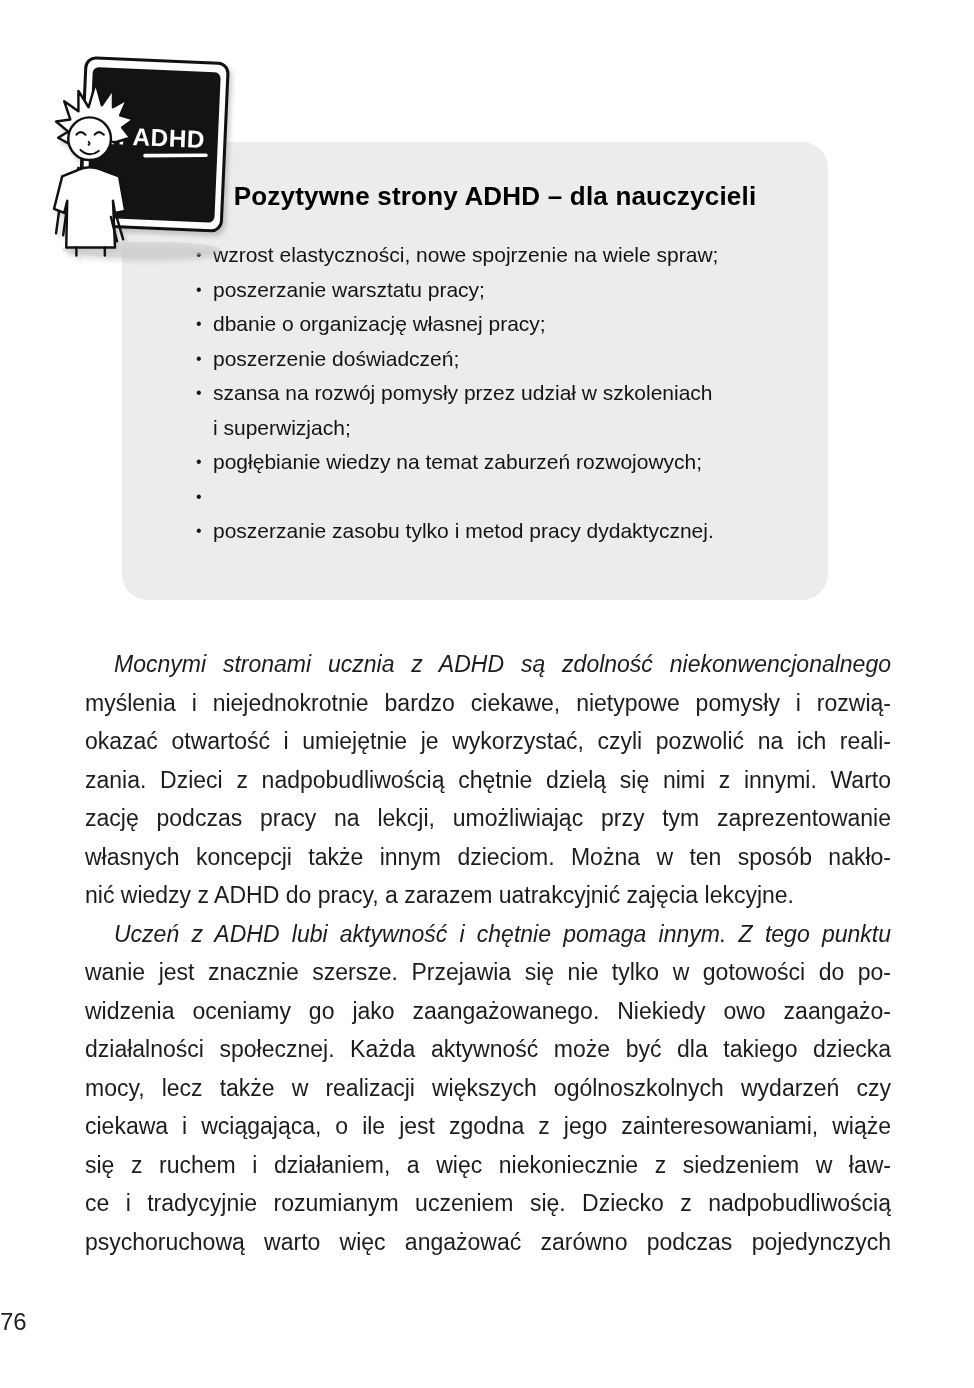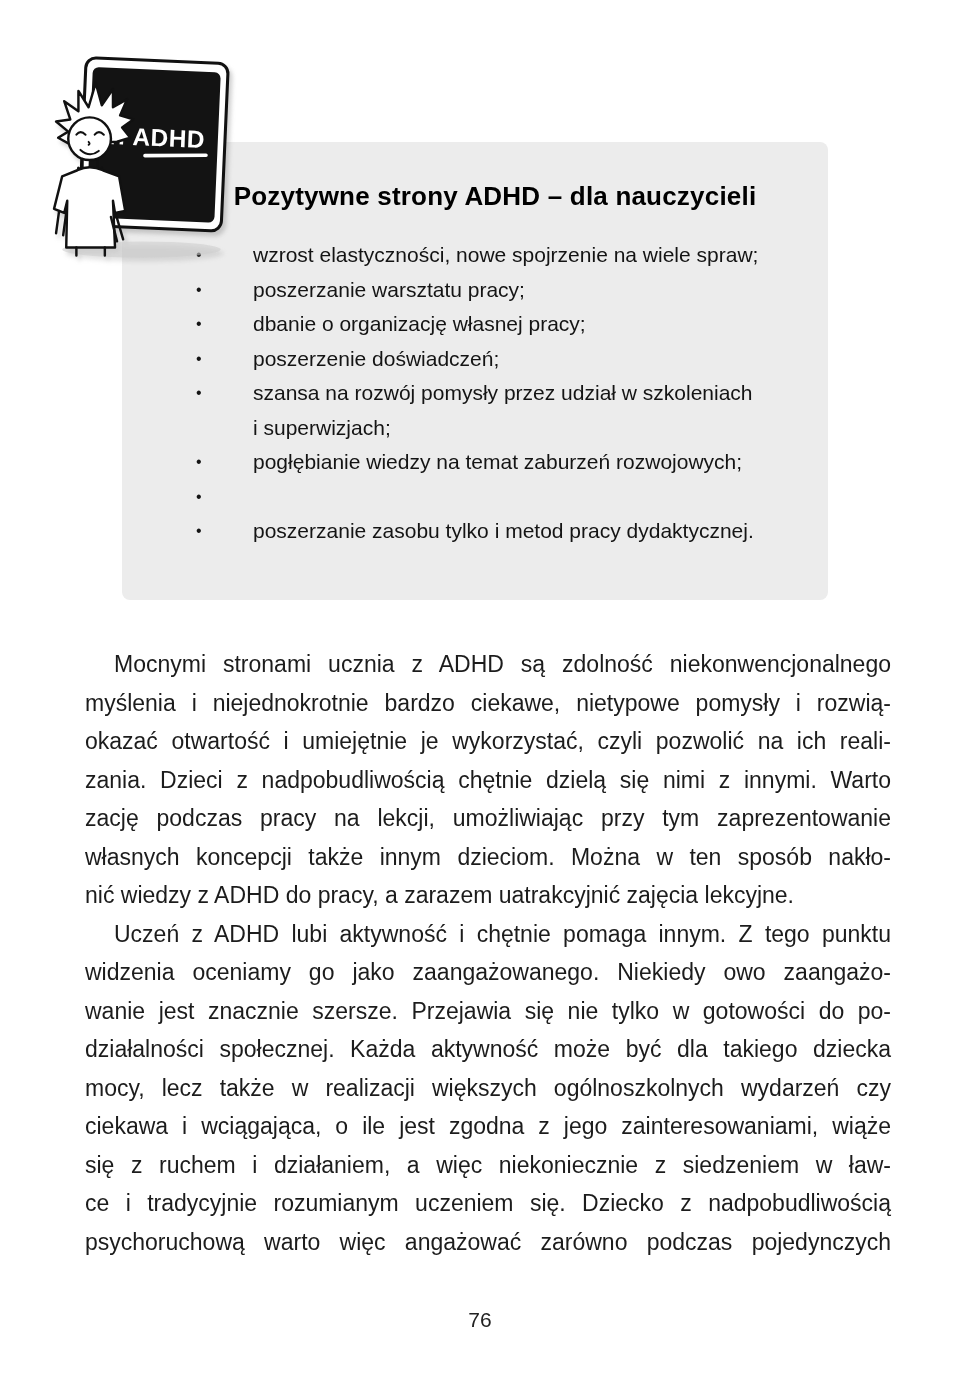--- a/index.html
+++ b/index.html
@@ -13,21 +13,21 @@
   }
 
   
   .infobox {
     position: absolute;
     left: 122px;
     top: 142px;
     width: 706px;
     height: 458px;
     background: #ececec;
-    border-radius: 8px;
+    border-radius: 26px;
     box-sizing: border-box;
     padding: 36px 34px 0 74px;
     z-index: 1;
   }
   .infobox-title {
     text-align: center;
     font-weight: bold;
     font-size: 26px;
     line-height: 32px;
     color: #000000;
@@ -46,21 +46,21 @@
     line-height: 34.5px;
     color: #141414;
   }
   .bullet-marker {
     flex: 0 0 17px;
     width: 17px;
     font-size: 16px;
     line-height: 34.5px;
     color: #141414;
   }
-  .bullet-text { white-space: pre-line; margin-left: 40px; }
+  .bullet-text { white-space: pre-line; }
 
   
   .illustration {
     position: absolute;
     left: 52px;
     top: 52px;
     width: 188px;
     height: 206px;
     z-index: 3;
     filter: drop-shadow(3px 4px 2px rgba(120,120,120,0.35));
@@ -74,31 +74,31 @@
     width: 806px;
     font-size: 23px;
     line-height: 38.5px;
     color: #1c1c1c;
     z-index: 1;
   }
   .paragraph div.line {
     text-align: justify;
     text-align-last: justify;
   }
-  .paragraph div.line:first-of-type { text-indent: 29px; }
+  .paragraph div.line:first-of-type { text-indent: 29px; font-style: italic; }
   .paragraph.para-end div.line:last-of-type { text-align-last: left; }
 
   
   .page-number {
     position: absolute;
     left: 0;
     right: 14px;
     top: 1308px;
-    text-align: center;
-    font-size: 21px;
+    text-align: left;
+    font-size: 24px;
     color: #222222;
     z-index: 1;
   }
 </style>
 </head>
 <body>
 
 <div class="page">
 
   <div class="infobox">
@@ -199,23 +199,23 @@
         <div class="line">zację podczas pracy na lekcji, umożliwiając przy tym zaprezentowanie</div>
 
         <div class="line">własnych koncepcji także innym dzieciom. Można w ten sposób nakło-</div>
 
         <div class="line">nić wiedzy z ADHD do pracy, a zarazem uatrakcyjnić zajęcia lekcyjne.</div>
       </div>
     <div class="paragraph">
 
         <div class="line">Uczeń z ADHD lubi aktywność i chętnie pomaga innym. Z tego punktu</div>
 
+        <div class="line">wanie jest znacznie szersze. Przejawia się nie tylko w gotowości do po-</div>
+
         <div class="line">widzenia oceniamy go jako zaangażowanego. Niekiedy owo zaangażo-</div>
-
-        <div class="line">wanie jest znacznie szersze. Przejawia się nie tylko w gotowości do po-</div>
 
         <div class="line">działalności społecznej. Każda aktywność może być dla takiego dziecka</div>
 
         <div class="line">mocy, lecz także w realizacji większych ogólnoszkolnych wydarzeń czy</div>
 
         <div class="line">ciekawa i wciągająca, o ile jest zgodna z jego zainteresowaniami, wiąże</div>
 
         <div class="line">się z ruchem i działaniem, a więc niekoniecznie z siedzeniem w ław-</div>
 
         <div class="line">ce i tradycyjnie rozumianym uczeniem się. Dziecko z nadpobudliwością</div>

